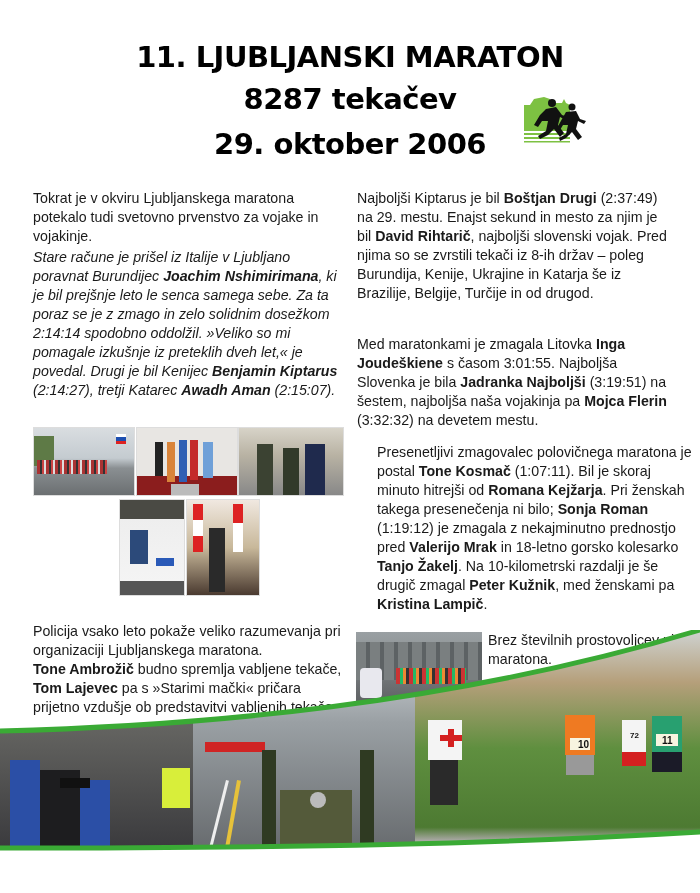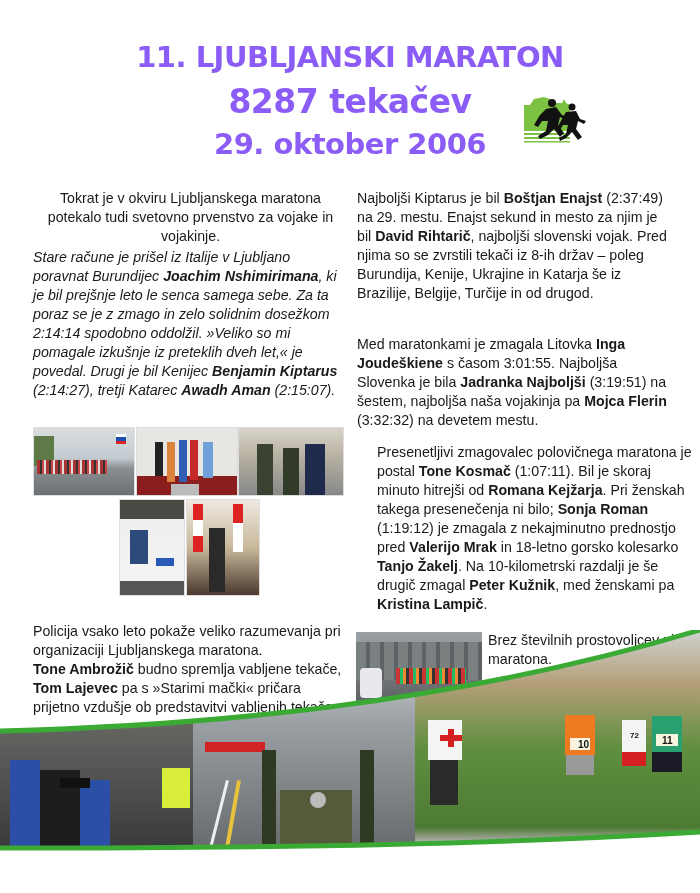--- a/index.html
+++ b/index.html
@@ -1,21 +1,21 @@
 <!DOCTYPE html>
 <html><head>
 <meta charset="utf-8">
 <style>
   html, body { margin: 0; padding: 0; background: #ffffff; }
   body { width: 700px; height: 893px; position: relative; overflow: hidden;
          font-family: "Liberation Sans", "DejaVu Sans", sans-serif; color: #1a1a1a; }
   .title { position: absolute; left: 0; width: 700px; text-align: center;
-           color: #8b5cf6; font-family: "DejaVu Sans", sans-serif; font-weight: bold; letter-spacing: -0.5px; }
+           color: #000000; font-family: "DejaVu Sans", sans-serif; font-weight: bold; letter-spacing: -0.5px; }
   .t1 { top: 40px; font-size: 29px; }
-  .t2 { top: 82px; font-size: 33px; }
+  .t2 { top: 82px; font-size: 29px; }
   .t3 { top: 127px; font-size: 29px; }
   .logo { position: absolute; left: 520px; top: 95px; width: 68px; height: 50px; }
   .para { position: absolute; font-size: 14.2px; line-height: 19px; margin: 0; }
   .para b { font-weight: bold; }
   .col-l { left: 33px; width: 315px; }
   .col-r { left: 357px; width: 315px; }
   .photo { position: absolute; overflow: hidden; border: 1px solid #ddd; }
   .caption { position: absolute; font-size: 14.2px; line-height: 19px; }
 </style>
 </head>
@@ -31,28 +31,28 @@
   <rect x="4" y="42" width="46" height="2" fill="#7dc142"></rect>
   <rect x="4" y="46" width="46" height="1.5" fill="#7dc142"></rect>
   <g fill="#111">
     <circle cx="32" cy="8" r="4"></circle>
     <path d="M26,14 L36,12 L42,20 L48,22 L46,25 L40,22 L38,30 L44,38 L40,42 L34,34 L28,40 L20,44 L18,41 L26,36 L28,26 L22,26 L18,32 L14,30 L20,20 Z"></path>
     <circle cx="52" cy="12" r="3.5"></circle>
     <path d="M46,17 L56,16 L60,24 L66,26 L64,29 L58,26 L56,34 L62,42 L58,45 L52,37 L46,43 L40,46 L39,43 L46,39 L48,30 L43,30 L40,35 L37,33 L42,24 Z"></path>
   </g>
 </svg>
 
-<p class="para col-l" style="top:189px;text-align:center;">Tokrat je v okviru Ljubljanskega maratona potekalo tudi svetovno prvenstvo za vojake in vojakinje.</p>
+<p class="para col-l" style="top:189px;">Tokrat je v okviru Ljubljanskega maratona potekalo tudi svetovno prvenstvo za vojake in vojakinje.</p>
 
 <p class="para col-l" style="top:248px;font-style:italic;">
   <span>Stare račune je prišel iz Italije v Ljubljano poravnat Burundijec </span><b>Joachim Nshimirimana</b><span>, ki je bil prejšnje leto le senca samega sebe. Za ta poraz se je z zmago in zelo solidnim dosežkom 2:14:14 spodobno oddolžil. »Veliko so mi pomagale izkušnje iz preteklih dveh let,« je povedal. Drugi je bil Kenijec </span><b>Benjamin Kiptarus</b><span> (2:14:27), tretji Katarec </span><b>Awadh Aman</b><span> (2:15:07).</span>
 </p>
 
 <p class="para col-r" style="top:189px;">
-  <span>Najboljši Kiptarus je bil </span><b>Boštjan Enajst</b><span> (2:37:49) na 29. mestu. Enajst sekund in mesto za njim je bil </span><b>David Rihtarič</b><span>, najboljši slovenski vojak. Pred njima so se zvrstili tekači iz 8-ih držav – poleg Burundija, Kenije, Ukrajine in Katarja še iz Brazilije, Belgije, Turčije in od drugod.</span>
+  <span>Najboljši Kiptarus je bil </span><b>Boštjan Drugi</b><span> (2:37:49) na 29. mestu. Enajst sekund in mesto za njim je bil </span><b>David Rihtarič</b><span>, najboljši slovenski vojak. Pred njima so se zvrstili tekači iz 8-ih držav – poleg Burundija, Kenije, Ukrajine in Katarja še iz Brazilije, Belgije, Turčije in od drugod.</span>
 </p>
 
 <p class="para col-r" style="top:335px;">
   <span>Med maratonkami je zmagala Litovka </span><b>Inga Joudeškiene</b><span> s časom 3:01:55. Najboljša Slovenka je bila </span><b>Jadranka Najboljši</b><span> (3:19:51) na šestem, najboljša naša vojakinja pa </span><b>Mojca Flerin</b><span> (3:32:32) na devetem mestu.</span>
 </p>
 
 <p class="para col-r" style="top:443px;margin-left:20px;">
   <span>Presenetljivi zmagovalec polovičnega maratona je postal </span><b>Tone Kosmač</b><span> (1:07:11). Bil je skoraj minuto hitrejši od </span><b>Romana Kejžarja</b><span>. Pri ženskah takega presenečenja ni bilo; </span><b>Sonja Roman</b><span> (1:19:12) je zmagala z nekajminutno prednostjo pred </span><b>Valerijo Mrak</b><span> in 18-letno gorsko kolesarko </span><b>Tanjo Žakelj</b><span>. Na 10-kilometrski razdalji je še drugič zmagal </span><b>Peter Kužnik</b><span>, med ženskami pa </span><b>Kristina Lampič</b><span>.</span>
 </p>
 

